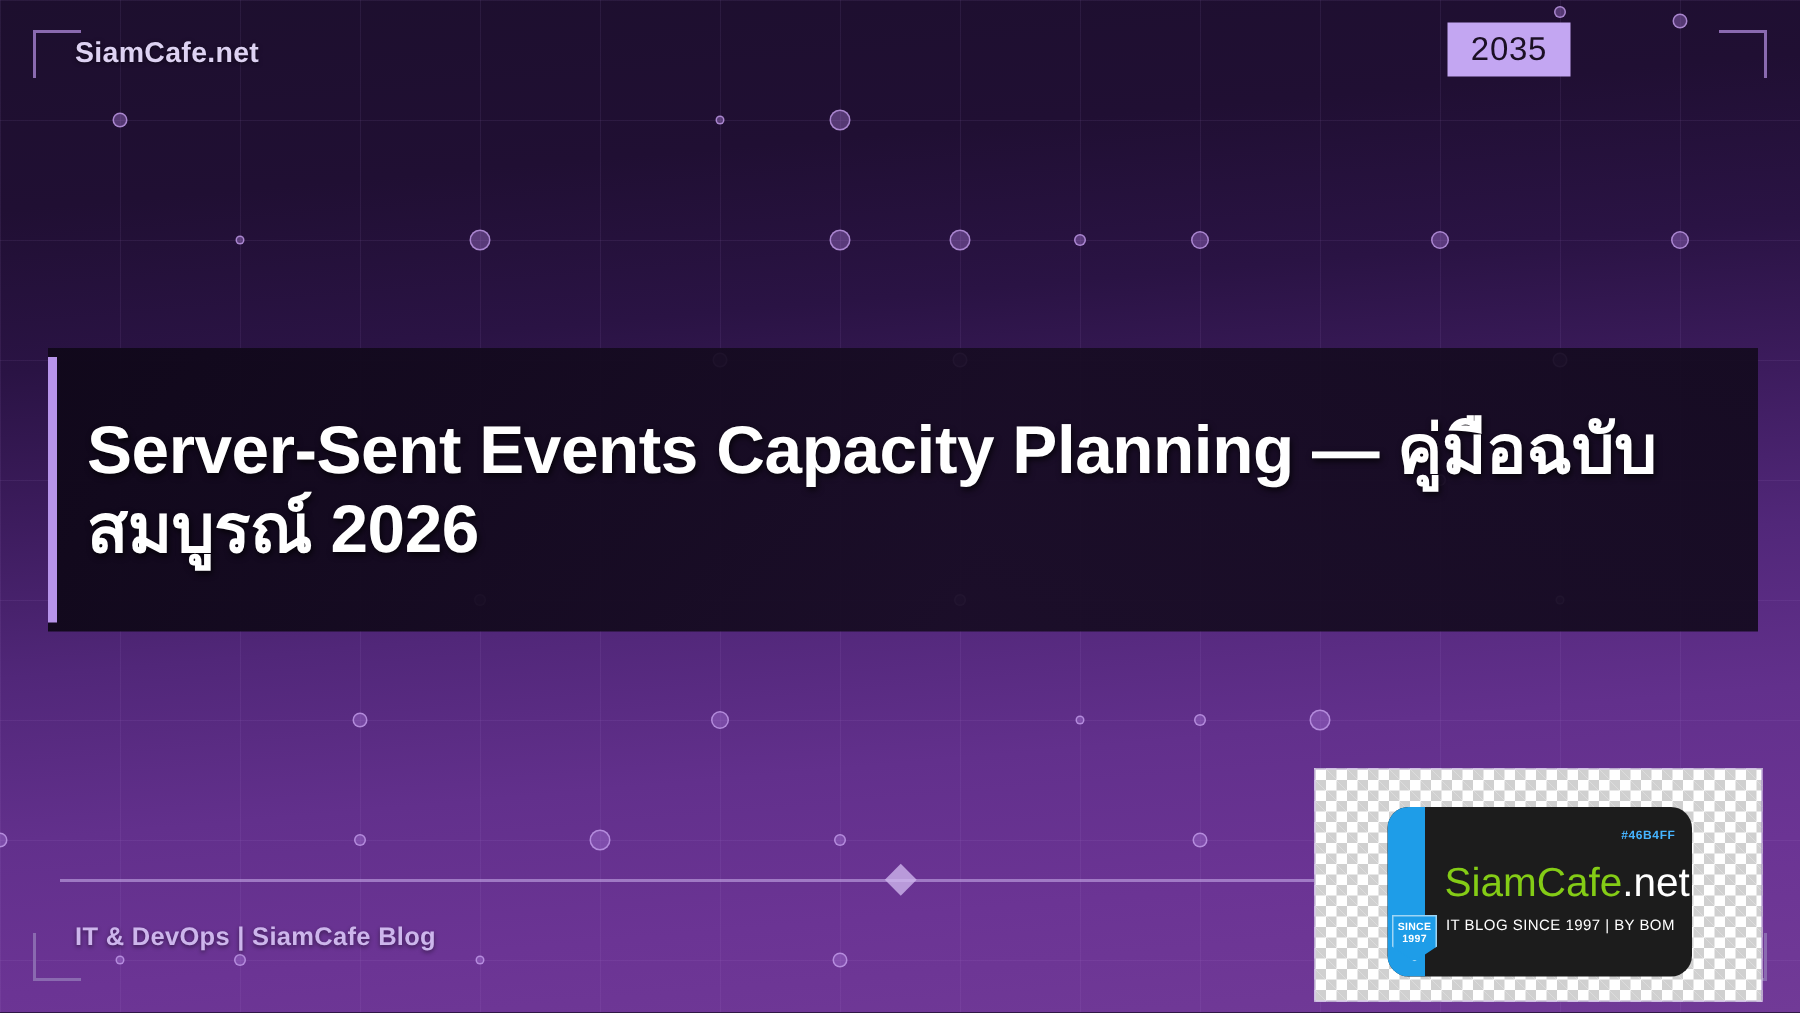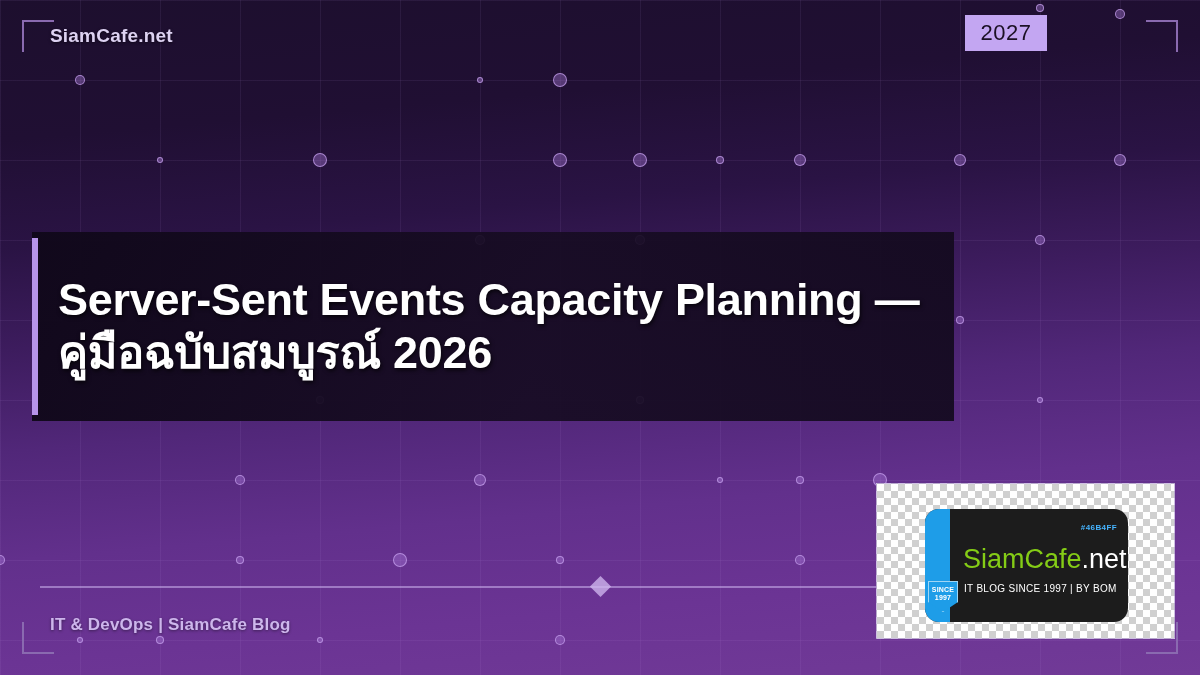--- a/index.html
+++ b/index.html
@@ -69,21 +69,21 @@
     width:82px; height:36px;
     background:#c3a6f2;
     display:flex; align-items:center; justify-content:center;
     color:#1b1024; font-size:22px; font-weight:normal;
     letter-spacing:0.5px;
   }
 
   
   .title-band {
     position:absolute; left:32px; top:232px;
-    width:922px; height:189px;
+    width:1140px; height:189px;
     background:linear-gradient(100deg, rgba(16,8,26,0.97) 0%, rgba(23,12,35,0.93) 55%, rgba(19,10,30,0.92) 100%);
     display:flex; align-items:center;
   }
   .title-accent {
     position:absolute; left:0; top:6px;
     width:6px; height:177px;
     background:#b794ea;
   }
   .title-text {
     margin-left:26px; margin-right:10px;
@@ -113,21 +113,21 @@
   
   .footer {
     position:absolute; left:50px; top:615px;
     font-size:17px; font-weight:bold;
     color:#cdb6ec; letter-spacing:0.2px;
     text-shadow:0 1px 3px rgba(0,0,0,0.45);
   }
 
   
   .logo-card {
-    position:absolute; left:876px; top:483px;
+    position:absolute; left:876px; top:512px;
     width:299px; height:156px;
     background-color:#ffffff;
     background-image:
       linear-gradient(45deg,#d0d0d0 25%,transparent 25%,transparent 75%,#d0d0d0 75%),
       linear-gradient(45deg,#d0d0d0 25%,transparent 25%,transparent 75%,#d0d0d0 75%);
     background-size:14px 14px;
     background-position:0 0, 7px 7px;
     border:1px solid rgba(160,130,200,0.5);
     overflow:hidden;
   }
@@ -226,21 +226,21 @@
     <i class="h"></i>
     <i class="v"></i>
   </div>
   <div class="bracket bk-br">
     <i class="h"></i>
     <i class="v"></i>
   </div>
 
   <div class="brand">SiamCafe.net</div>
 
-  <div class="year-badge">2027</div>
+  <div class="year-badge">2035</div>
 
   <div class="title-band">
     <div class="title-accent"></div>
     <div class="title-text">Server-Sent Events Capacity Planning — คู่มือฉบับสมบูรณ์ 2026</div>
   </div>
 
   <div class="divider"></div>
   <div class="diamond"></div>
 
   <div class="footer">IT &amp; DevOps | SiamCafe Blog</div>

